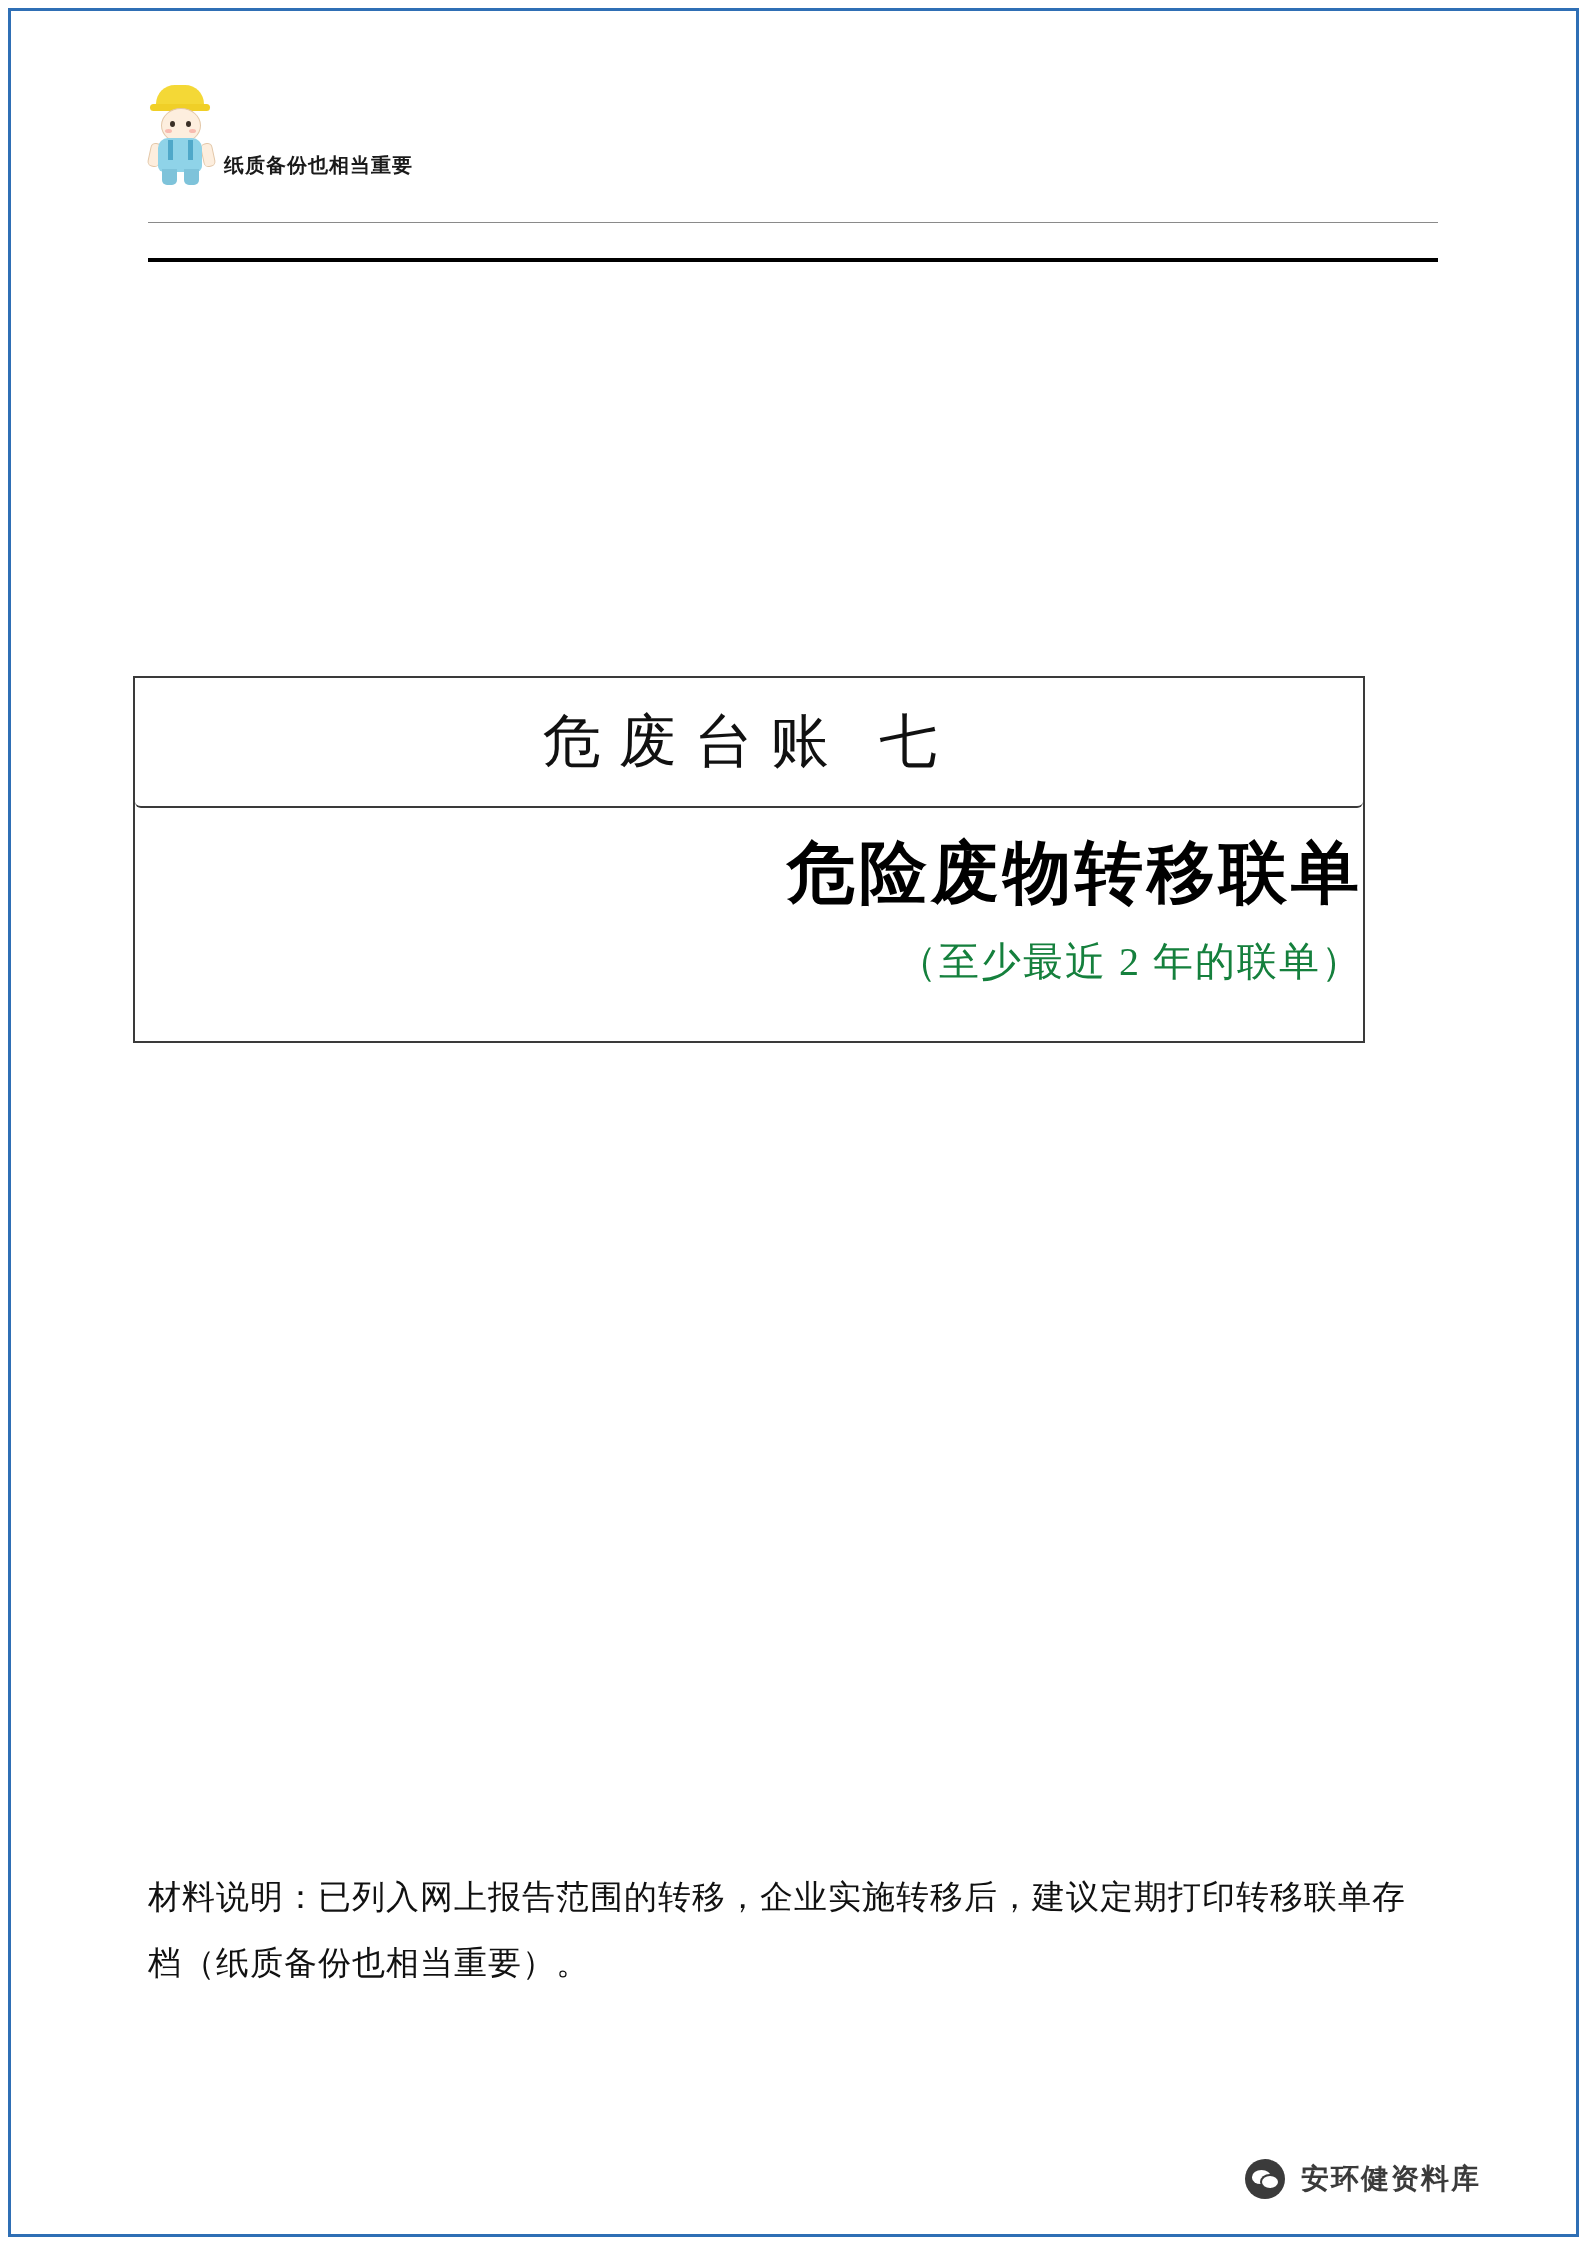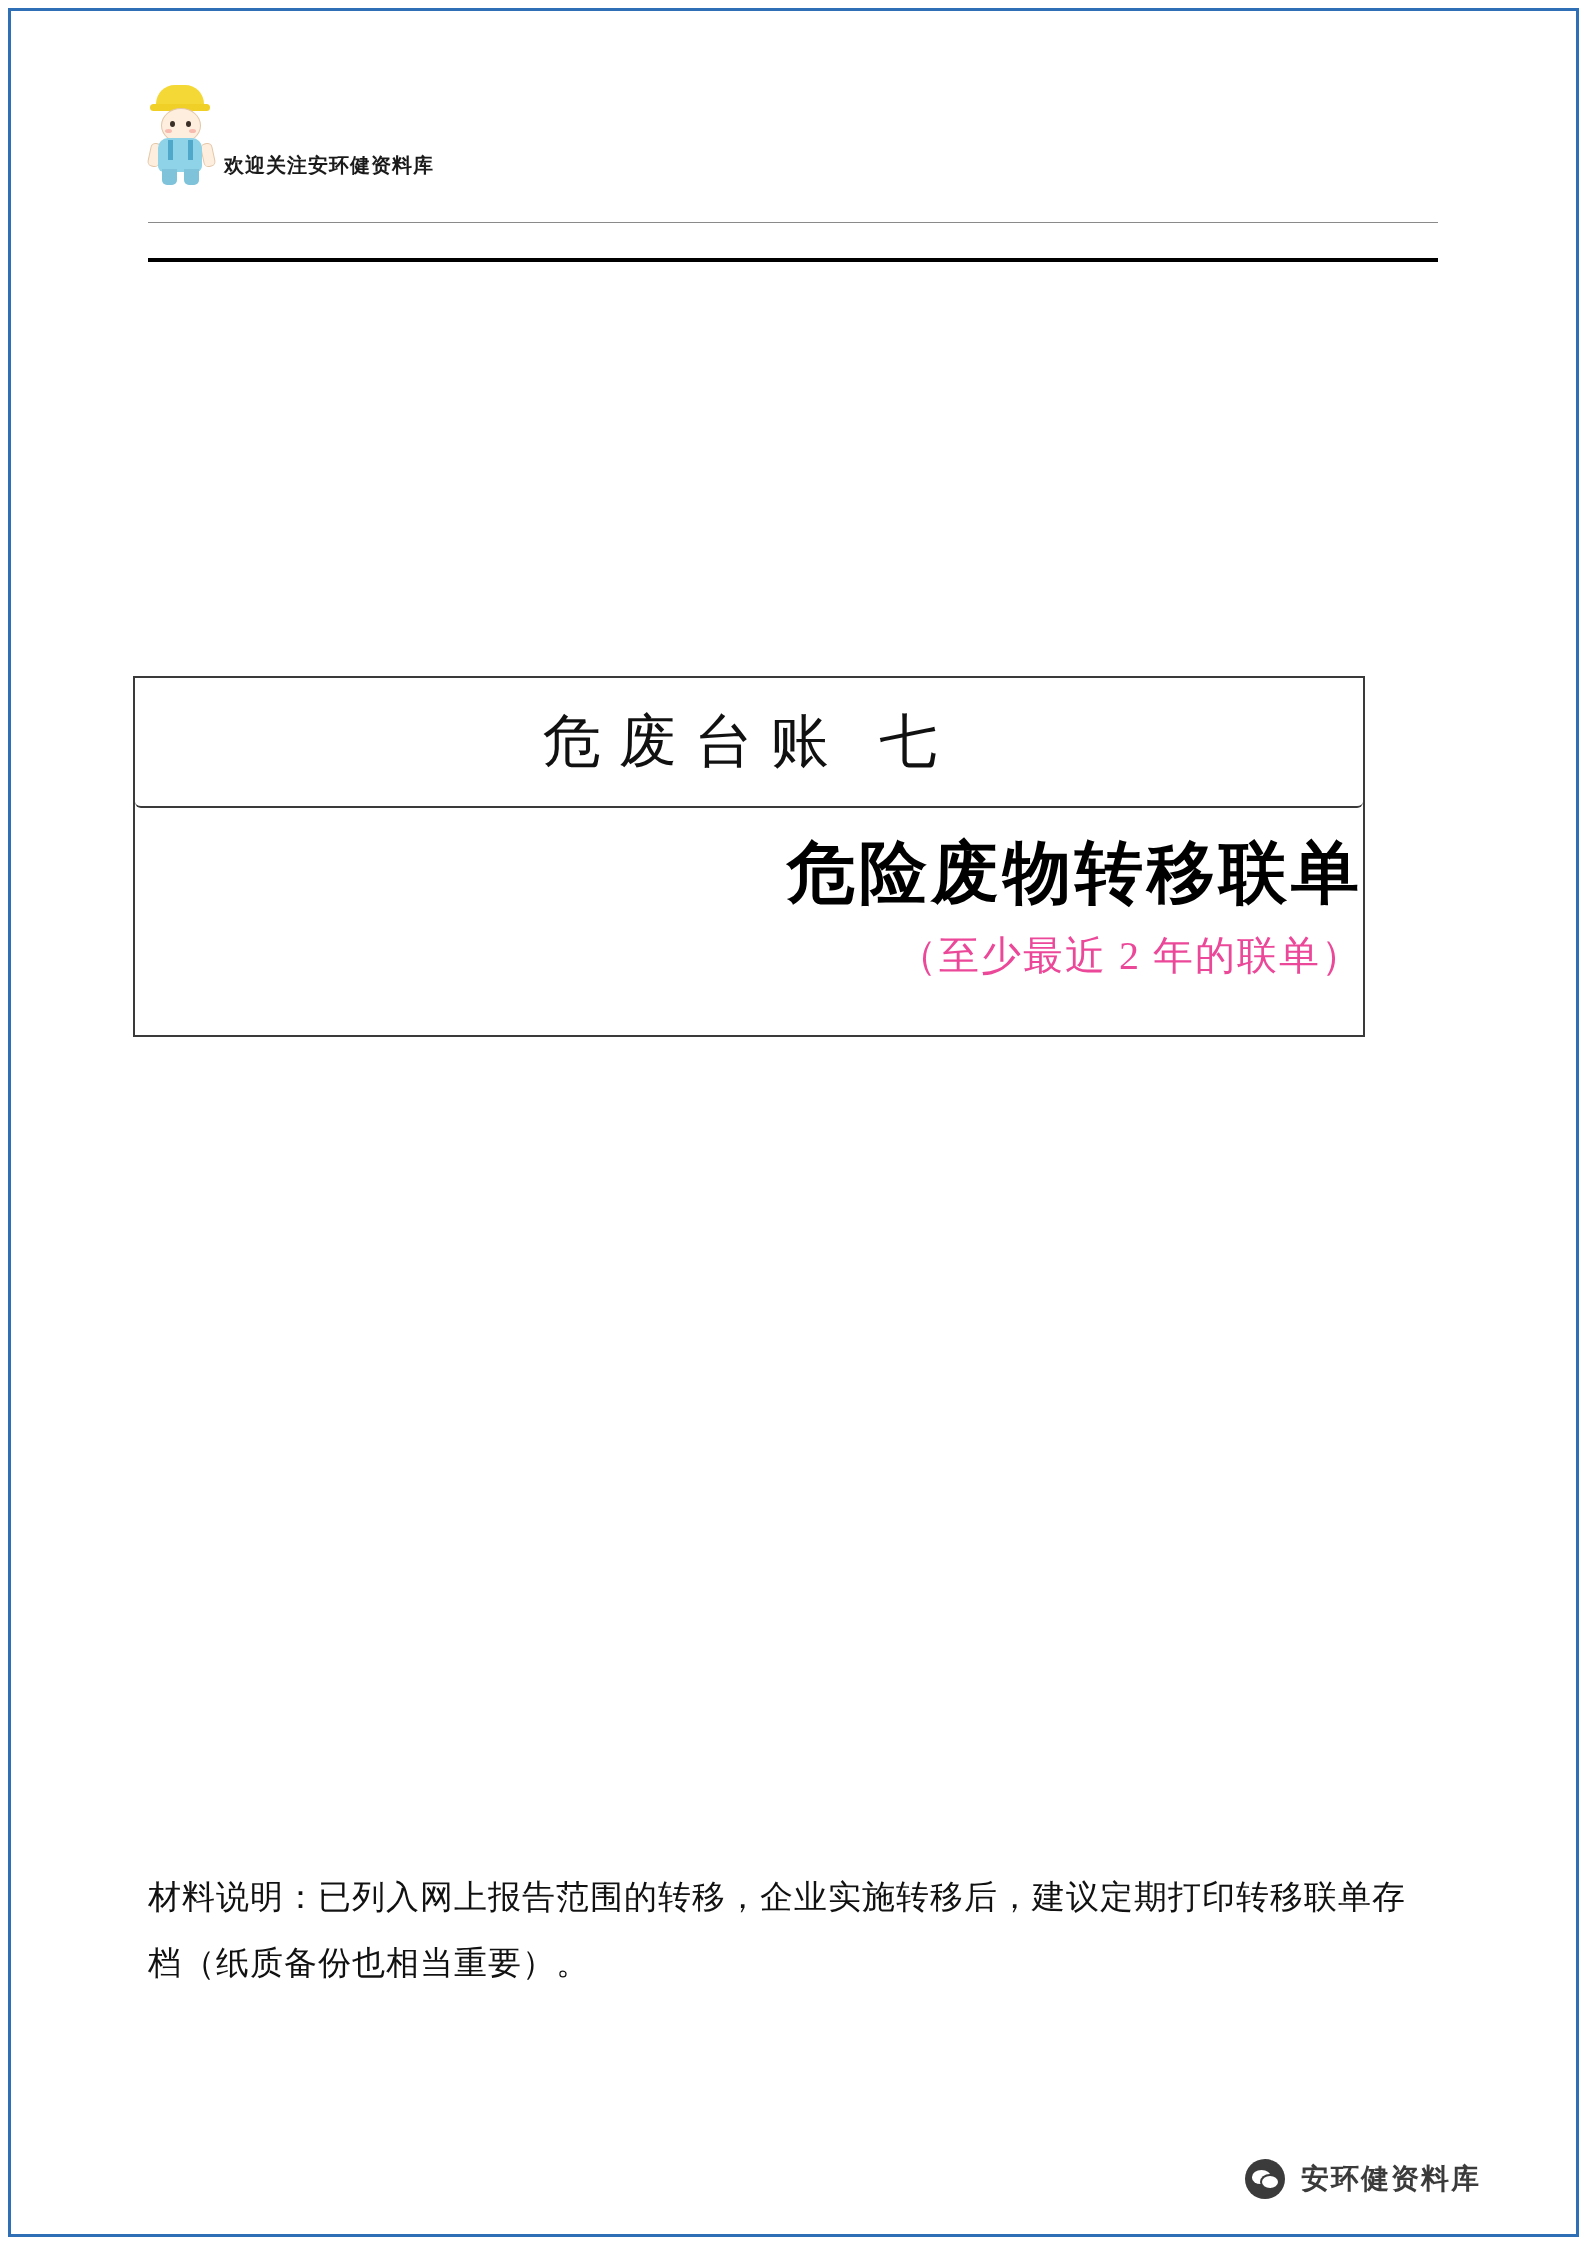--- a/index.html
+++ b/index.html
@@ -195,22 +195,22 @@
     font-weight: bold;
     font-size: 68px;
     letter-spacing: 4px;
     color: #000;
     line-height: 1.1;
   }
   .title-main .line2 {
     font-family: "Liberation Serif", serif;
     font-size: 40px;
     letter-spacing: 2px;
-    color: #ec4899;
-    margin-top: 18px;
+    color: #15803d;
+    margin-top: 24px;
   }
 
   
   .note {
     position: absolute;
     left: 148px;
     top: 1864px;
     width: 1270px;
     font-family: "Liberation Serif", serif;
     font-size: 33px;
@@ -285,21 +285,21 @@
         <div class="cheek-l"></div>
         <div class="cheek-r"></div>
         <div class="arm-l"></div>
         <div class="arm-r"></div>
         <div class="body"></div>
         <div class="strapl"></div>
         <div class="strapr"></div>
         <div class="leg-l"></div>
         <div class="leg-r"></div>
       </div>
-      <div class="header-text">欢迎关注安环健资料库</div>
+      <div class="header-text">纸质备份也相当重要</div>
     </div>
   </div>
 
   <div class="rule-thin"></div>
   <div class="rule-thick"></div>
 
   <div class="title-box">
     <div class="title-top">
       <span>危废台账 七</span>
     </div>

